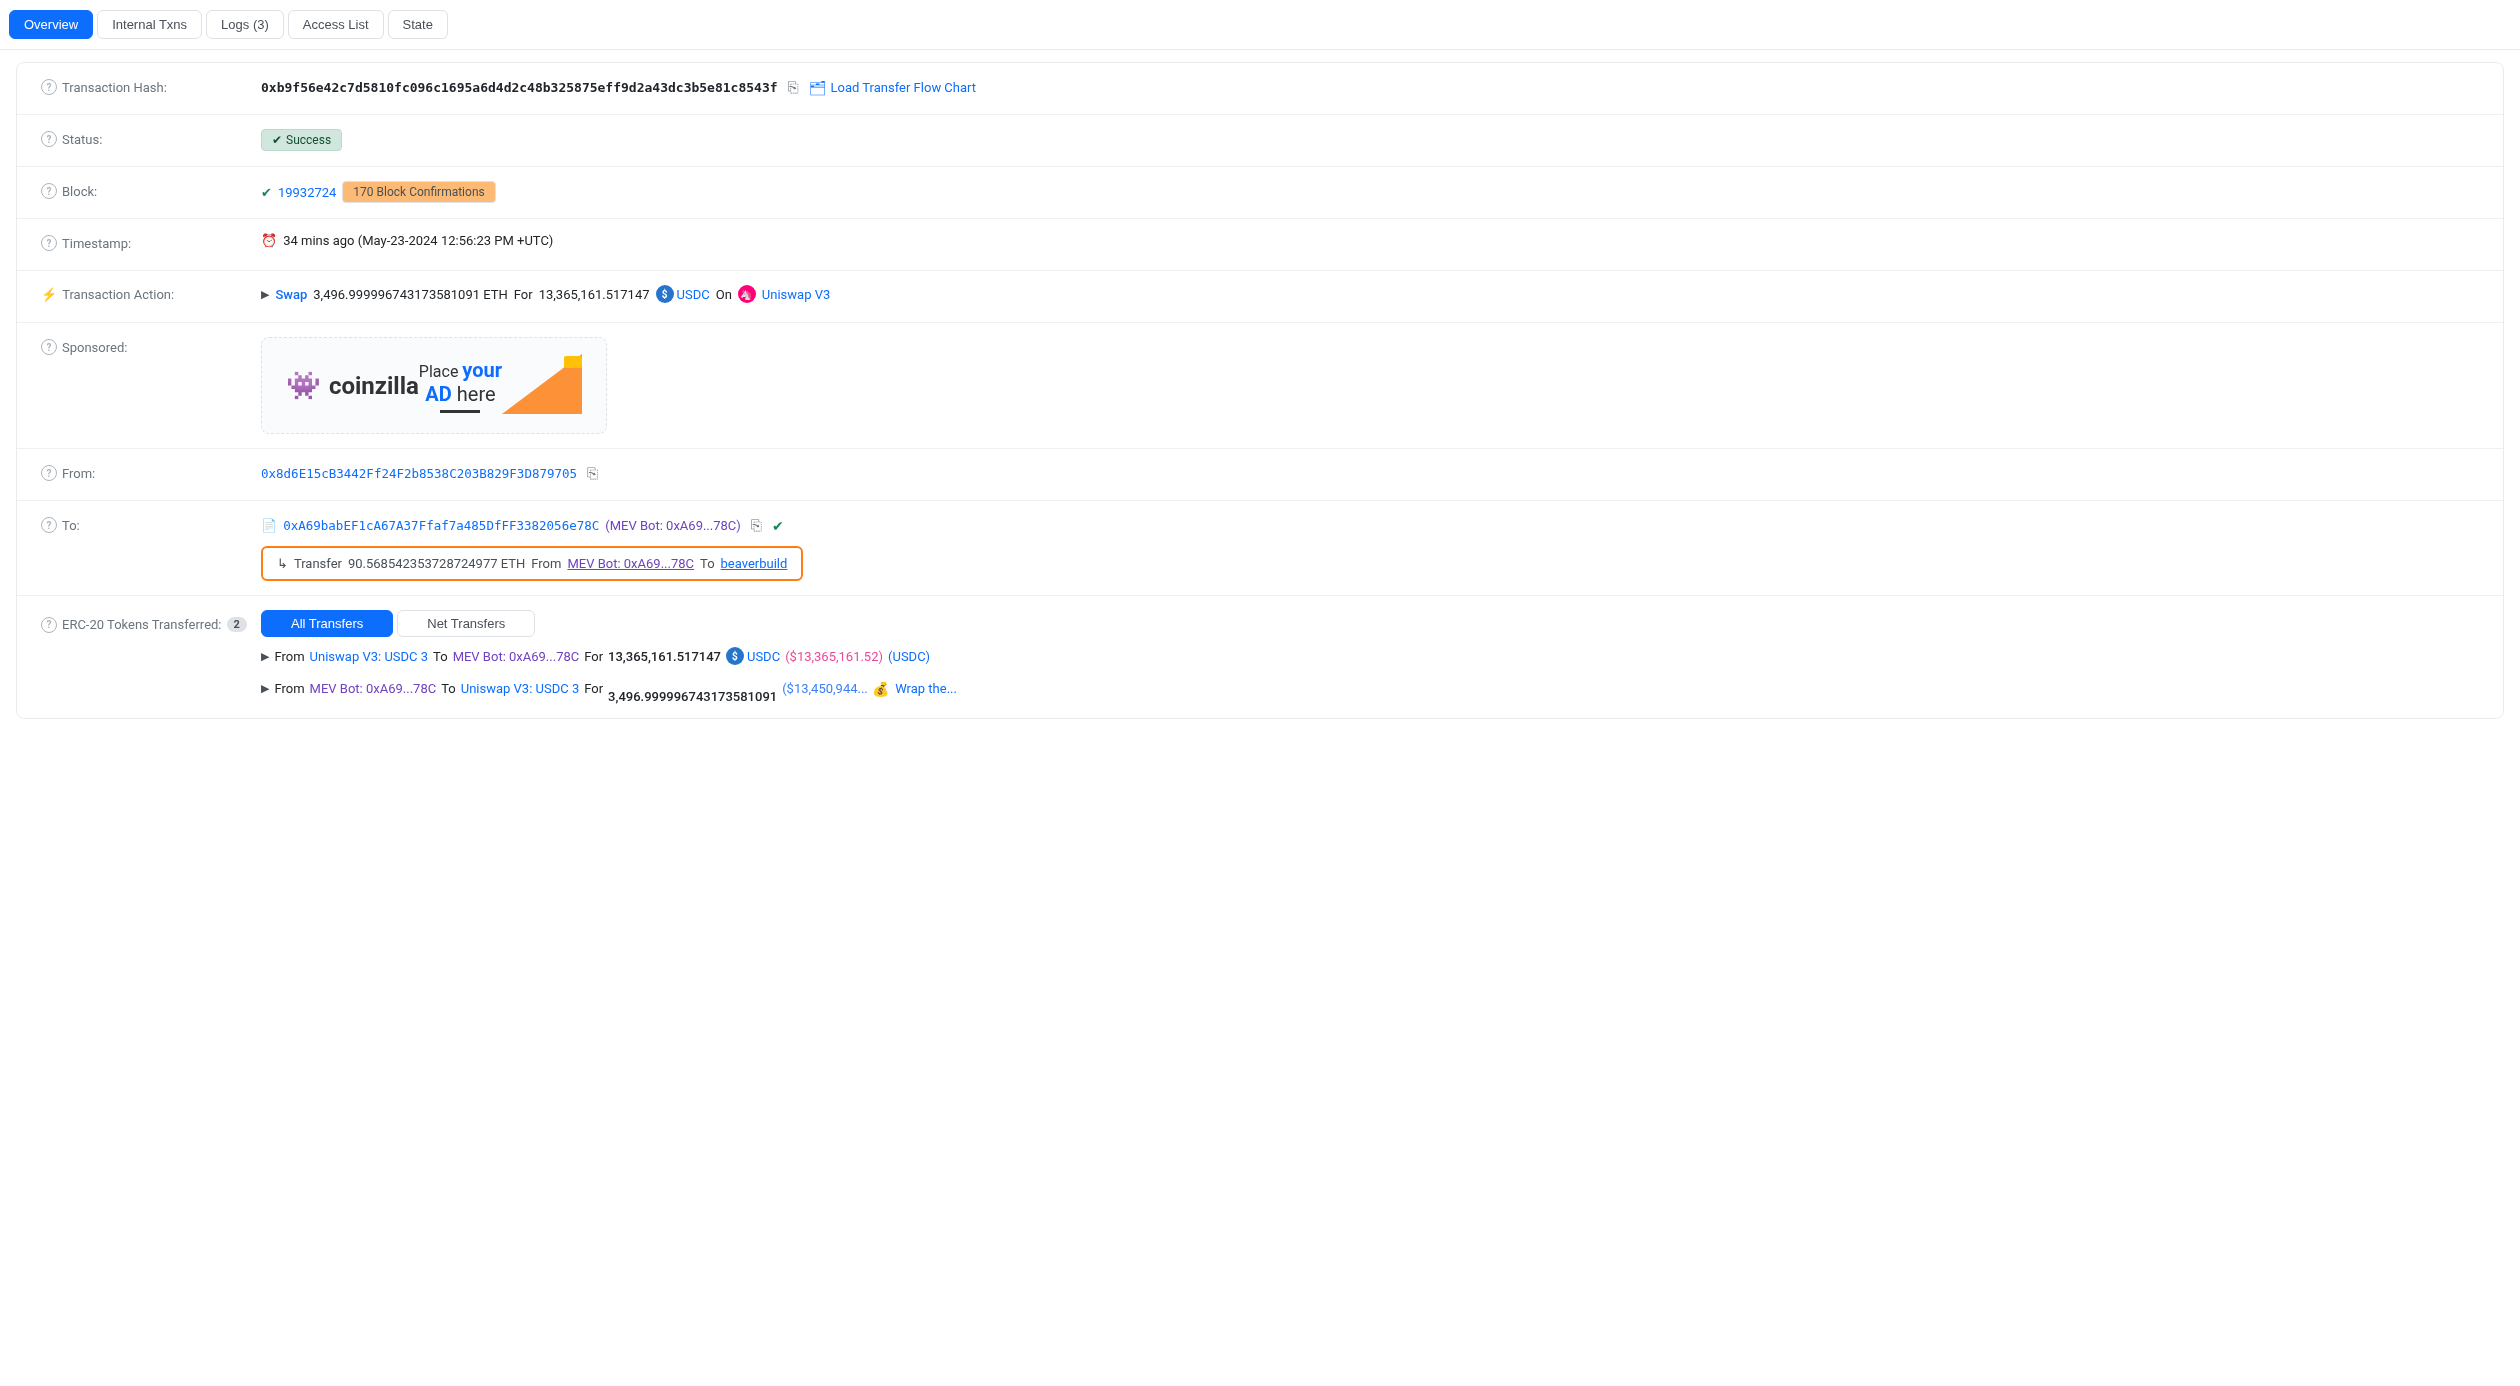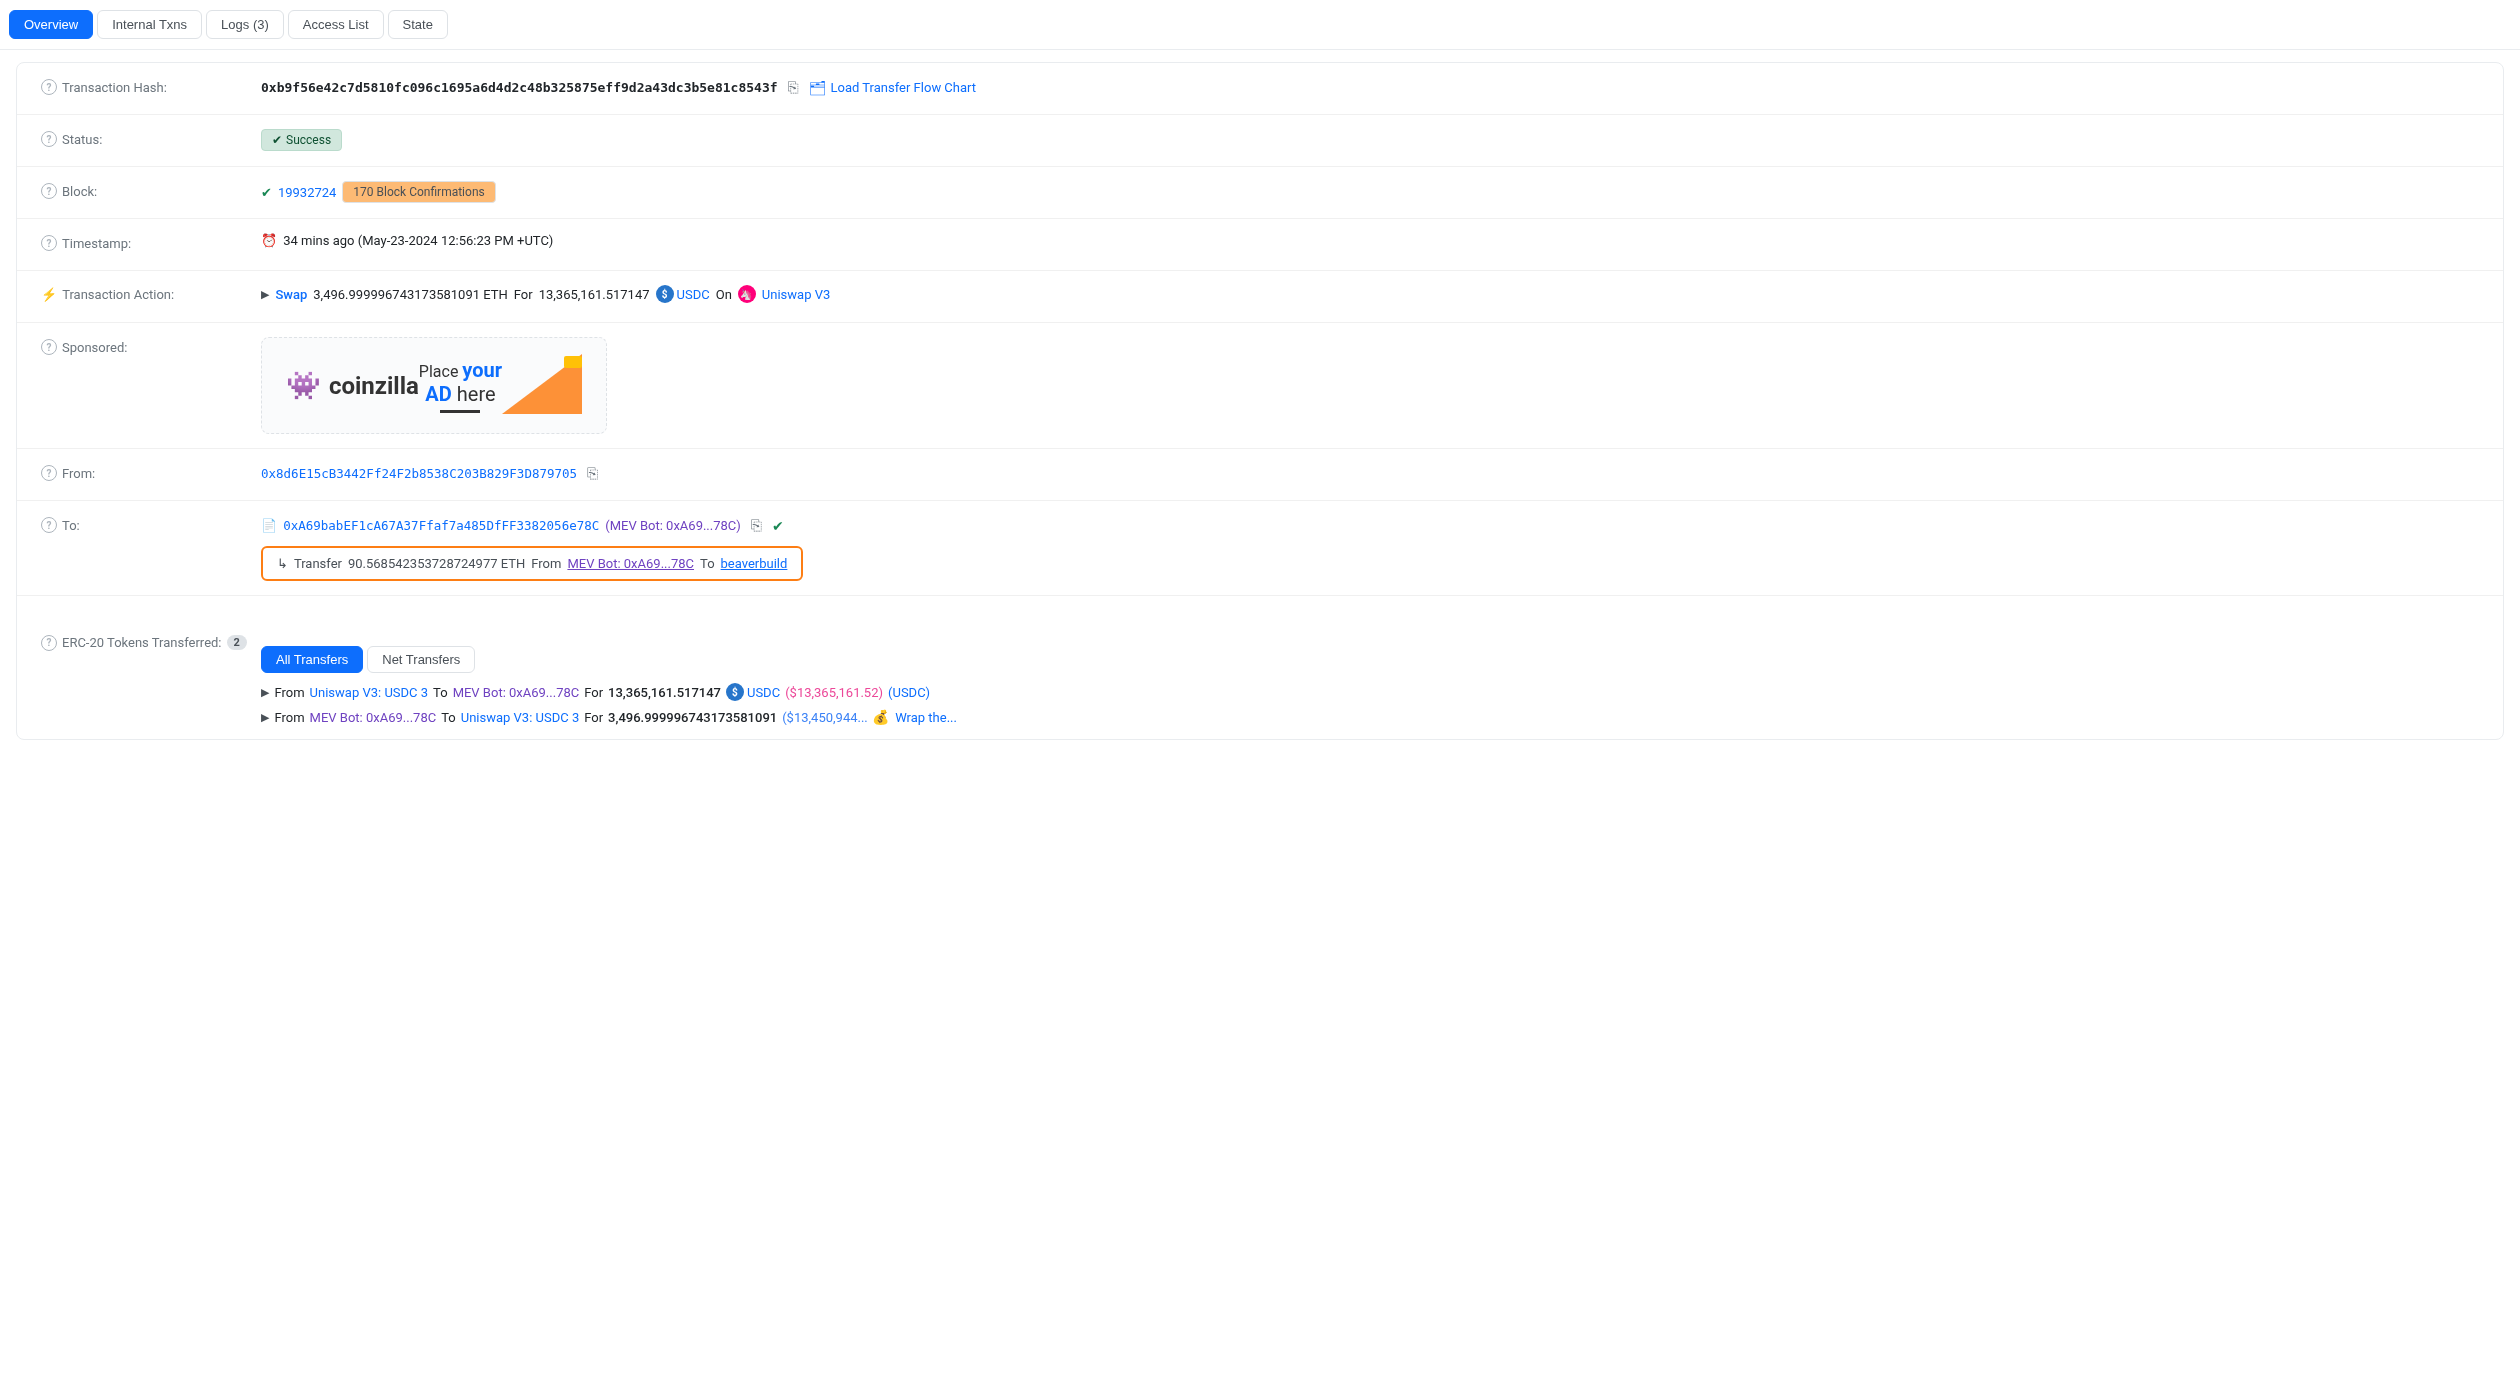--- a/index.html
+++ b/index.html
@@ -194,28 +194,27 @@
       color: #0d6efd;
       text-decoration: none;
       font-family: monospace;
       font-size: 12.5px;
     }
     .mev-link { color: #6f42c1; font-size: 13px; }
     .beaver-link { color: #0d6efd; font-size: 13px; }
     .erc20-section { flex-direction: column; align-items: flex-start; gap: 10px; }
     .transfer-tabs { display: flex; gap: 4px; }
     .transfer-tab {
-      padding: 5px 14px;
+      padding: 5px 29px;
       border-radius: 6px;
       border: 1px solid #dee2e6;
       background: #fff;
       cursor: pointer;
       font-size: 13px;
       color: #495057;
-      margin-top: 36px;
     }
     .transfer-tab.active {
       background: #0d6efd;
       color: #fff;
       border-color: #0d6efd;
     }
     .transfer-items { display: flex; flex-direction: column; gap: 8px; width: 100%; }
     .transfer-item {
       display: flex;
       align-items: center;
@@ -435,21 +434,21 @@
           <a href="#" class="link-text">(USDC)</a>
         </div>
 
         <div class="transfer-item">
           <span class="arrow-tri">▶</span>
           <span>From</span>
           <a href="#" class="link-text mev-purple">MEV Bot: 0xA69...78C</a>
           <span>To</span>
           <a href="#" class="link-text">Uniswap V3: USDC 3</a>
           <span>For</span>
-          <span style="font-weight:500;">3,496.999996743173581091</span>
+          <span style="font-weight:500;margin-top:16px;">3,496.999996743173581091</span>
           <span style="color:#3b82f6;">($13,450,944...</span>
           <span style="font-size:14px;">💰</span>
           <a href="#" class="link-text">Wrap the...</a>
         </div>
       </div>
     </div>
   </div>
 
 </div>
 

